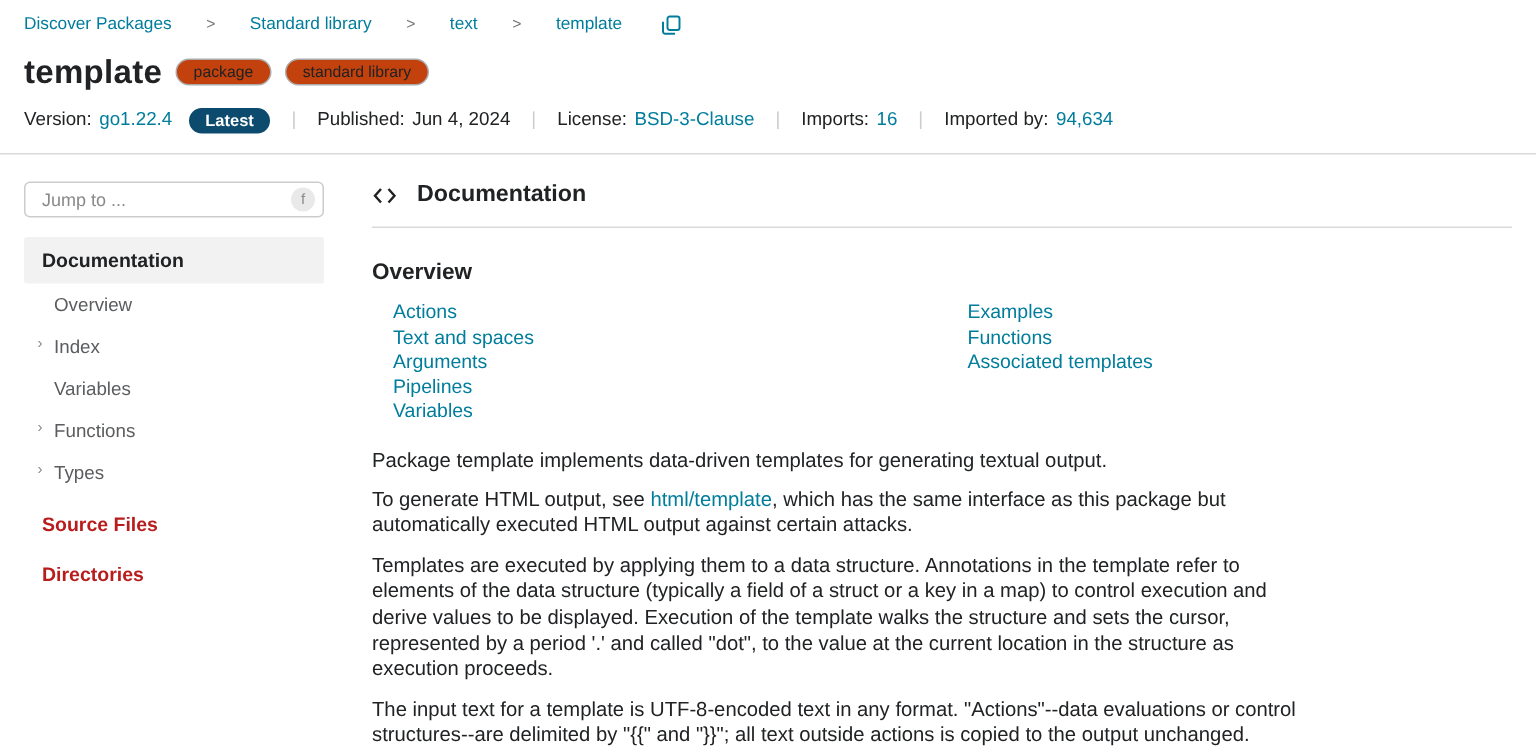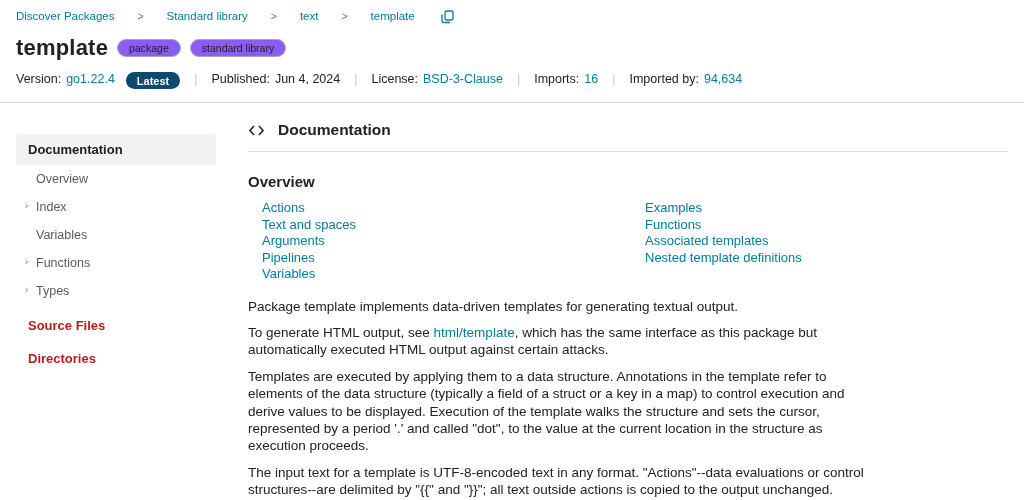--- a/index.html
+++ b/index.html
@@ -16,21 +16,21 @@
   .unit-header { padding: 10px 16px 0 16px; }
 
   .breadcrumb { display: flex; align-items: flex-start; gap: 23px; font-size: 11.5px; }
   .breadcrumb .sep { color: #6e7072; font-size: 10.5px; }
   .crumb-copy { display: inline-flex; align-items: center; margin-left: 3px; background: none; border: none; padding: 0; cursor: pointer; }
 
   .title-row { display: flex; align-items: center; gap: 9px; margin-top: 11px; }
   .pkg-title { font-size: 22px; font-weight: 700; margin: 0; color: #202224; letter-spacing: 0.2px; }
   .chip {
     border: 1px solid #aaaaaa; border-radius: 999px; padding: 2px 11px;
-    font-size: 10.5px; color: #202224; background: #8b5cf6; white-space: nowrap;
+    font-size: 10.5px; color: #202224; background: #c2410c; white-space: nowrap;
   }
 
   .meta-row { display: flex; align-items: flex-start; gap: 11px; margin-top: 11px; font-size: 12.5px; color: #202224; }
   .meta-row .pipe { color: #cccccc; padding: 0 3px; }
   .badge-latest {
     background: #0c4a6e; color: #ffffff; border-radius: 999px;
     padding: 2.5px 11px; font-size: 11px; font-weight: 700;
   }
 
   .page-divider { border: none; border-top: 1px solid #d9d9d9; margin: 13px 0 0 0; }
@@ -133,20 +133,24 @@
       <span>Imported by:</span>
       <a style="margin-left:-6px;">94,634</a>
     </div>
   </header>
 
   <hr class="page-divider">
 
   <div class="content">
 
     <aside class="sidebar">
+      <div class="jump-box">
+        <input type="text" placeholder="Jump to ..." style="">
+        <span class="kbd-hint">f</span>
+      </div>
 
       <nav class="side-nav">
         <div class="side-item selected">Documentation</div>
 
         <div class="side-item sub">Overview</div>
 
         <div class="side-item sub">
           <span class="tri">›</span>
           <span>Index</span>
         </div>
@@ -191,21 +195,20 @@
           <li><a>Actions</a></li>
           <li><a>Text and spaces</a></li>
           <li><a>Arguments</a></li>
           <li><a>Pipelines</a></li>
           <li><a>Variables</a></li>
         </ul>
         <ul>
           <li><a>Examples</a></li>
           <li><a>Functions</a></li>
           <li><a>Associated templates</a></li>
-          <li><a>Nested template definitions</a></li>
         </ul>
       </div>
 
       <div class="doc-body">
         <p>Package template implements data-driven templates for generating textual output.</p>
         <p><span>To generate HTML output, see </span><a>html/template</a><span>, which has the same interface as this package but automatically executed HTML output against certain attacks.</span></p>
         <p>Templates are executed by applying them to a data structure. Annotations in the template refer to elements of the data structure (typically a field of a struct or a key in a map) to control execution and derive values to be displayed. Execution of the template walks the structure and sets the cursor, represented by a period '.' and called "dot", to the value at the current location in the structure as execution proceeds.</p>
         <p>The input text for a template is UTF-8-encoded text in any format. "Actions"--data evaluations or control structures--are delimited by "{{" and "}}"; all text outside actions is copied to the output unchanged.</p>
 
       </div>

